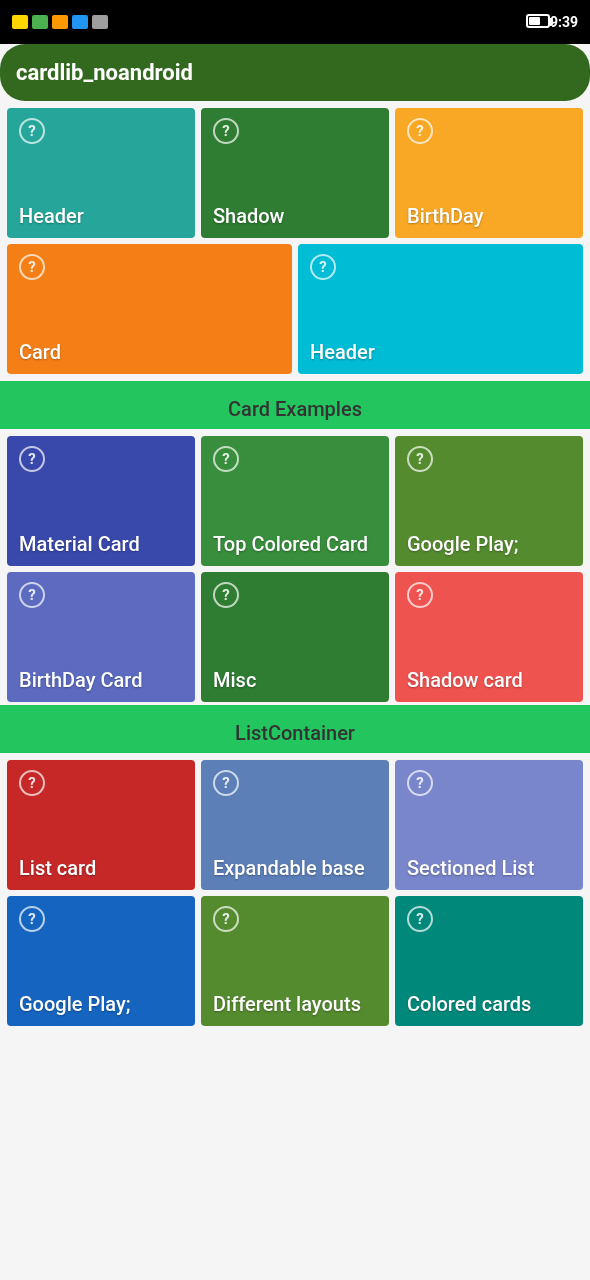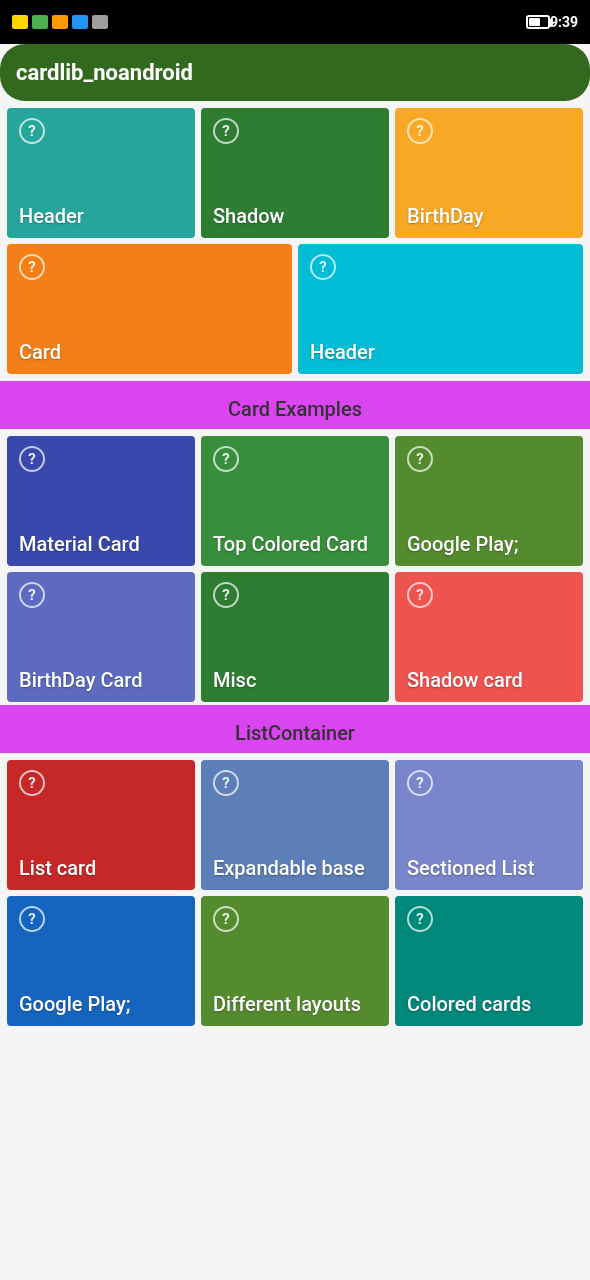--- a/index.html
+++ b/index.html
@@ -33,21 +33,21 @@
       background: #ffd600;
       border-radius: 2px;
       display: inline-block;
     }
     .status-icon.green { background: #4caf50; }
     .status-icon.orange { background: #ff9800; }
     .status-icon.blue { background: #2196f3; }
     .status-icon.gray { background: #9e9e9e; }
     .status-right {
       display: flex;
-      align-items: center;
+      align-items: flex-start;
       gap: 0;
     }
 
     
     .app-bar {
       background: #33691e;
       color: #fff;
       padding: 16px 16px;
       font-size: 22px;
       font-weight: bold;
@@ -107,21 +107,21 @@
       padding: 0 4px 4px 4px;
     }
 
     
     .section-header {
       text-align: center;
       font-size: 20px;
       font-weight: 500;
       color: #333;
       padding: 16px 0 8px 0;
-      background: #d946ef;
+      background: #22c55e;
     }
 
     
     .c-teal    { background: #26a69a; }
     .c-green   { background: #2e7d32; }
     .c-amber   { background: #f9a825; }
     .c-orange  { background: #f57f17; }
     .c-cyan    { background: #00bcd4; }
     .c-blue-dark { background: #3949ab; }
     .c-green2  { background: #388e3c; }

